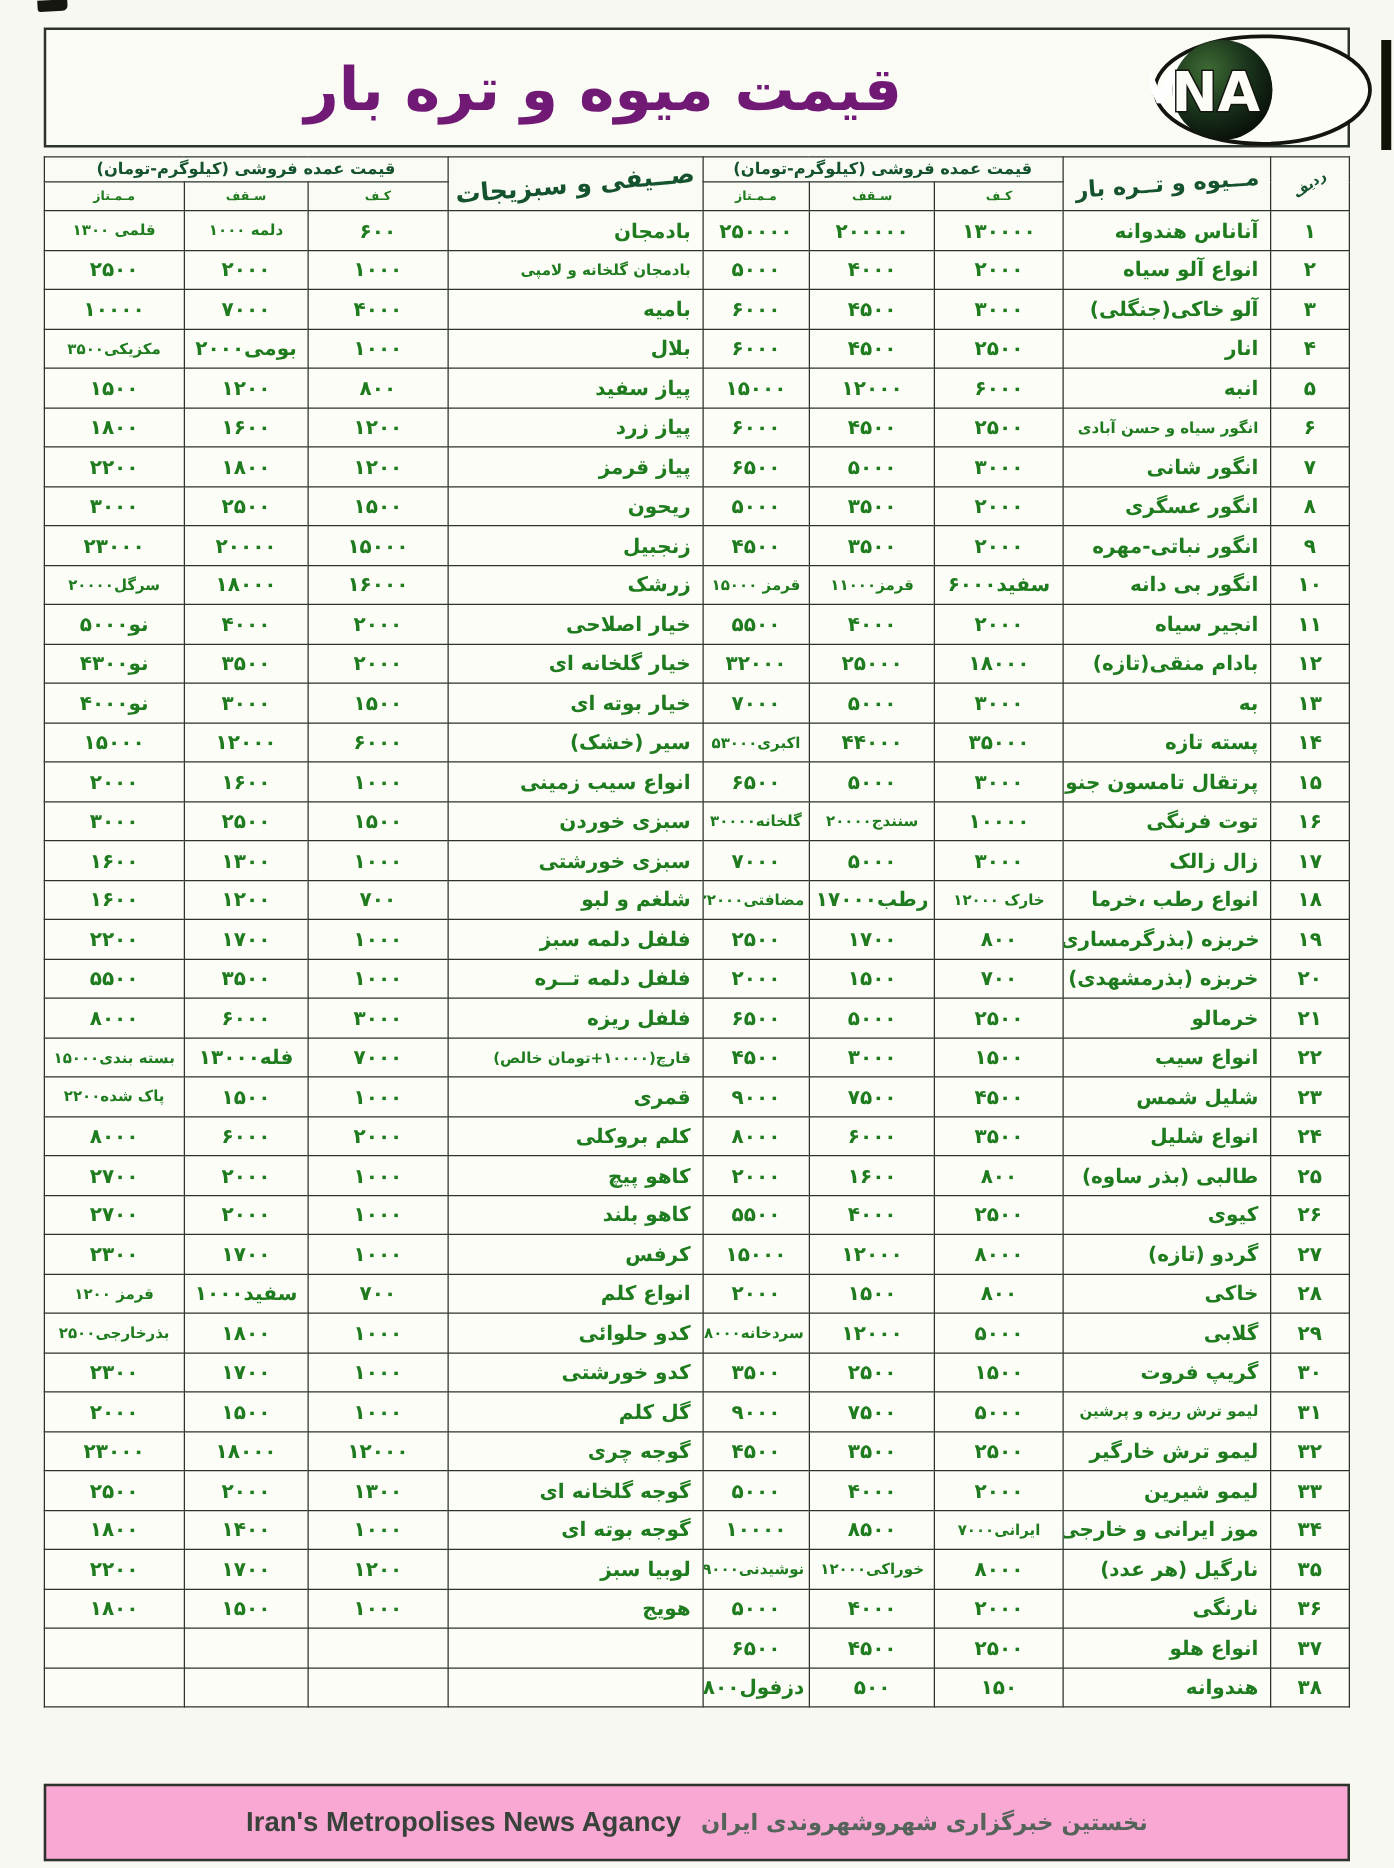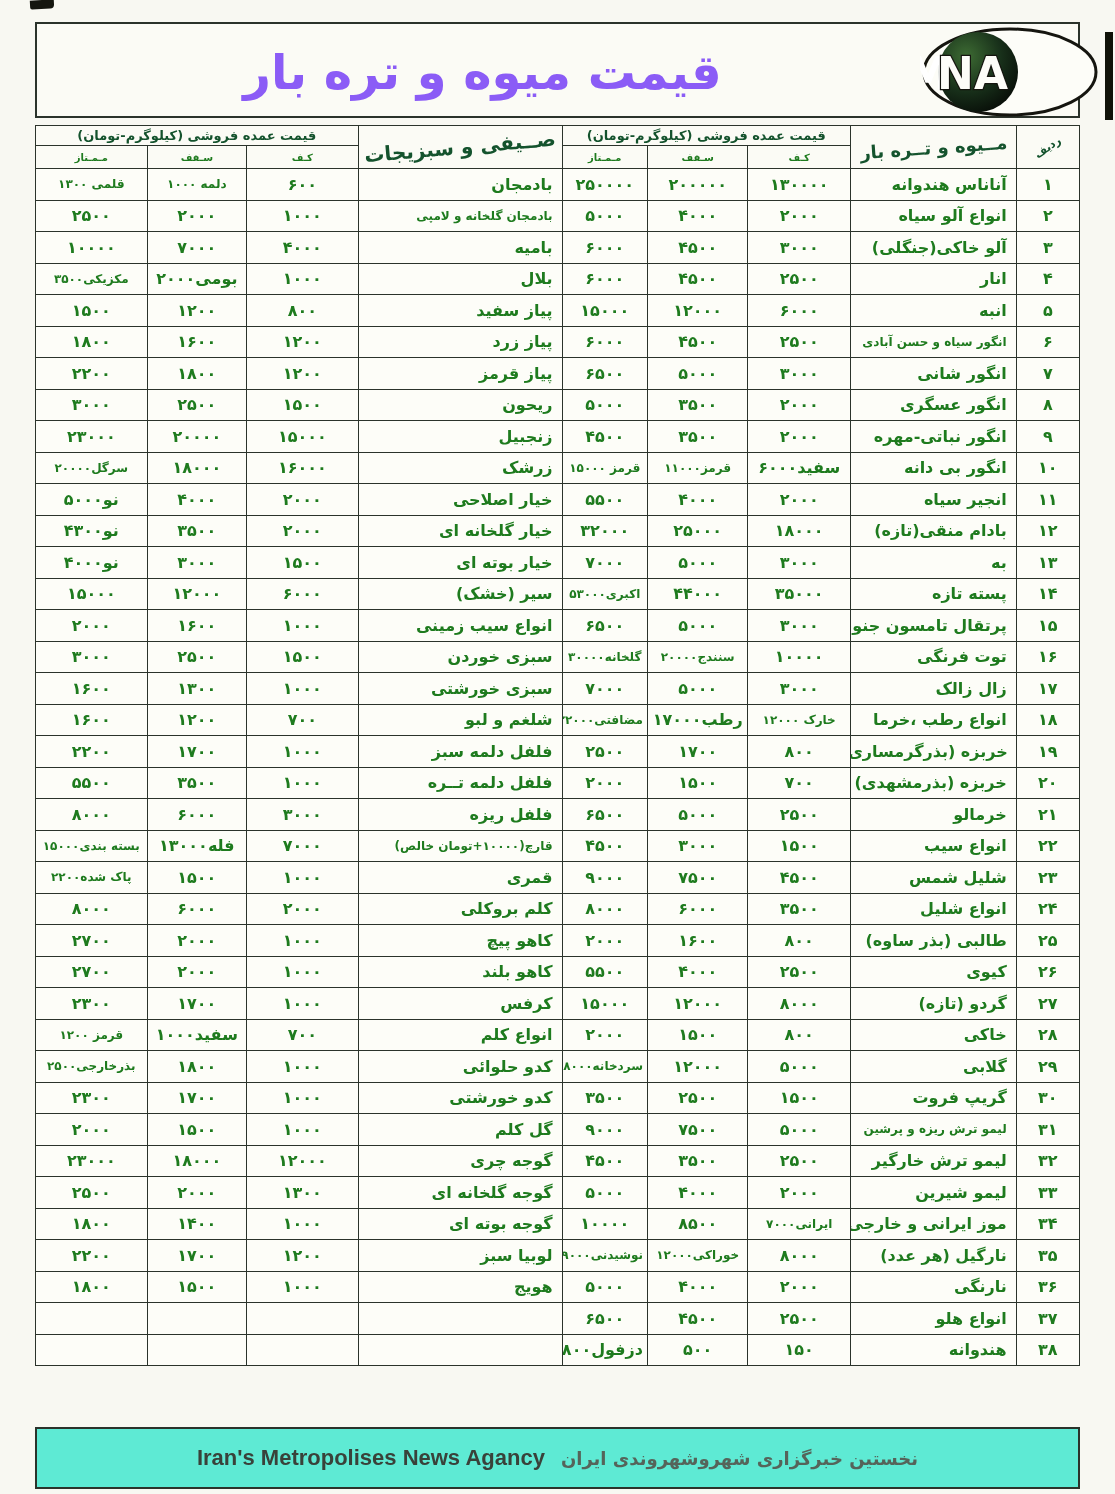--- a/index.html
+++ b/index.html
@@ -13,21 +13,21 @@
   .sheet{position:absolute;inset:0;background:#f8f8f2;}
 
   
   .smudge-top-left{position:absolute;left:30px;top:0;width:24px;height:9px;background:#15160f;border-radius:0 0 4px 2px;transform:rotate(-3deg);}
   .edge-sliver{position:absolute;left:1105px;top:32px;width:8px;height:88px;background:#101208;}
 
   
   .header-box{position:absolute;left:35px;top:22px;width:1045px;height:96px;border:2px solid #2b332b;background:#fbfbf5;box-sizing:border-box;}
   .page-title{
     position:absolute;left:0;right:150px;top:0;height:92px;line-height:96px;
-    text-align:center;font-size:48px;font-weight:bold;color:#8b5cf6;letter-spacing:-1px;
+    text-align:center;font-size:48px;font-weight:bold;color:#701a75;letter-spacing:-1px;
   }
   .logo-wrap{position:absolute;right:-28px;top:1px;width:186px;height:94px;}
 
   
   table.price-table{
     position:absolute;left:35px;top:125px;width:1045px;
     border-collapse:collapse;table-layout:fixed;background:#fdfdf8;
   }
   .price-table th,.price-table td{
     border:1.5px solid #2b332b;
@@ -45,21 +45,21 @@
   th.col-head-names{font-size:18px;}
   th.col-head-names .tilt{display:inline-block;transform:rotate(-4deg);}
   th.col-head-veg{font-size:20px;}
   th.col-head-veg .tilt{display:inline-block;transform:rotate(-5deg);}
   th.col-head-no{font-size:11px;}
   th.col-head-no .tilt{display:inline-block;transform:rotate(-35deg);}
 
   
   .footer-box{
     position:absolute;left:35px;top:1427px;width:1045px;height:62px;
-    border:2px solid #2b332b;background:#5eead4;box-sizing:border-box;
+    border:2px solid #2b332b;background:#f9a8d4;box-sizing:border-box;
     display:flex;align-items:center;justify-content:center;gap:16px;direction:ltr;
   }
   .footer-en{font-family:"Liberation Sans", sans-serif;font-weight:bold;font-size:22px;color:#39423a;}
   .footer-fa{font-weight:bold;font-size:18px;color:#55645a;}
 </style>
 </head>
 <body>
 
 <div class="sheet">
 

